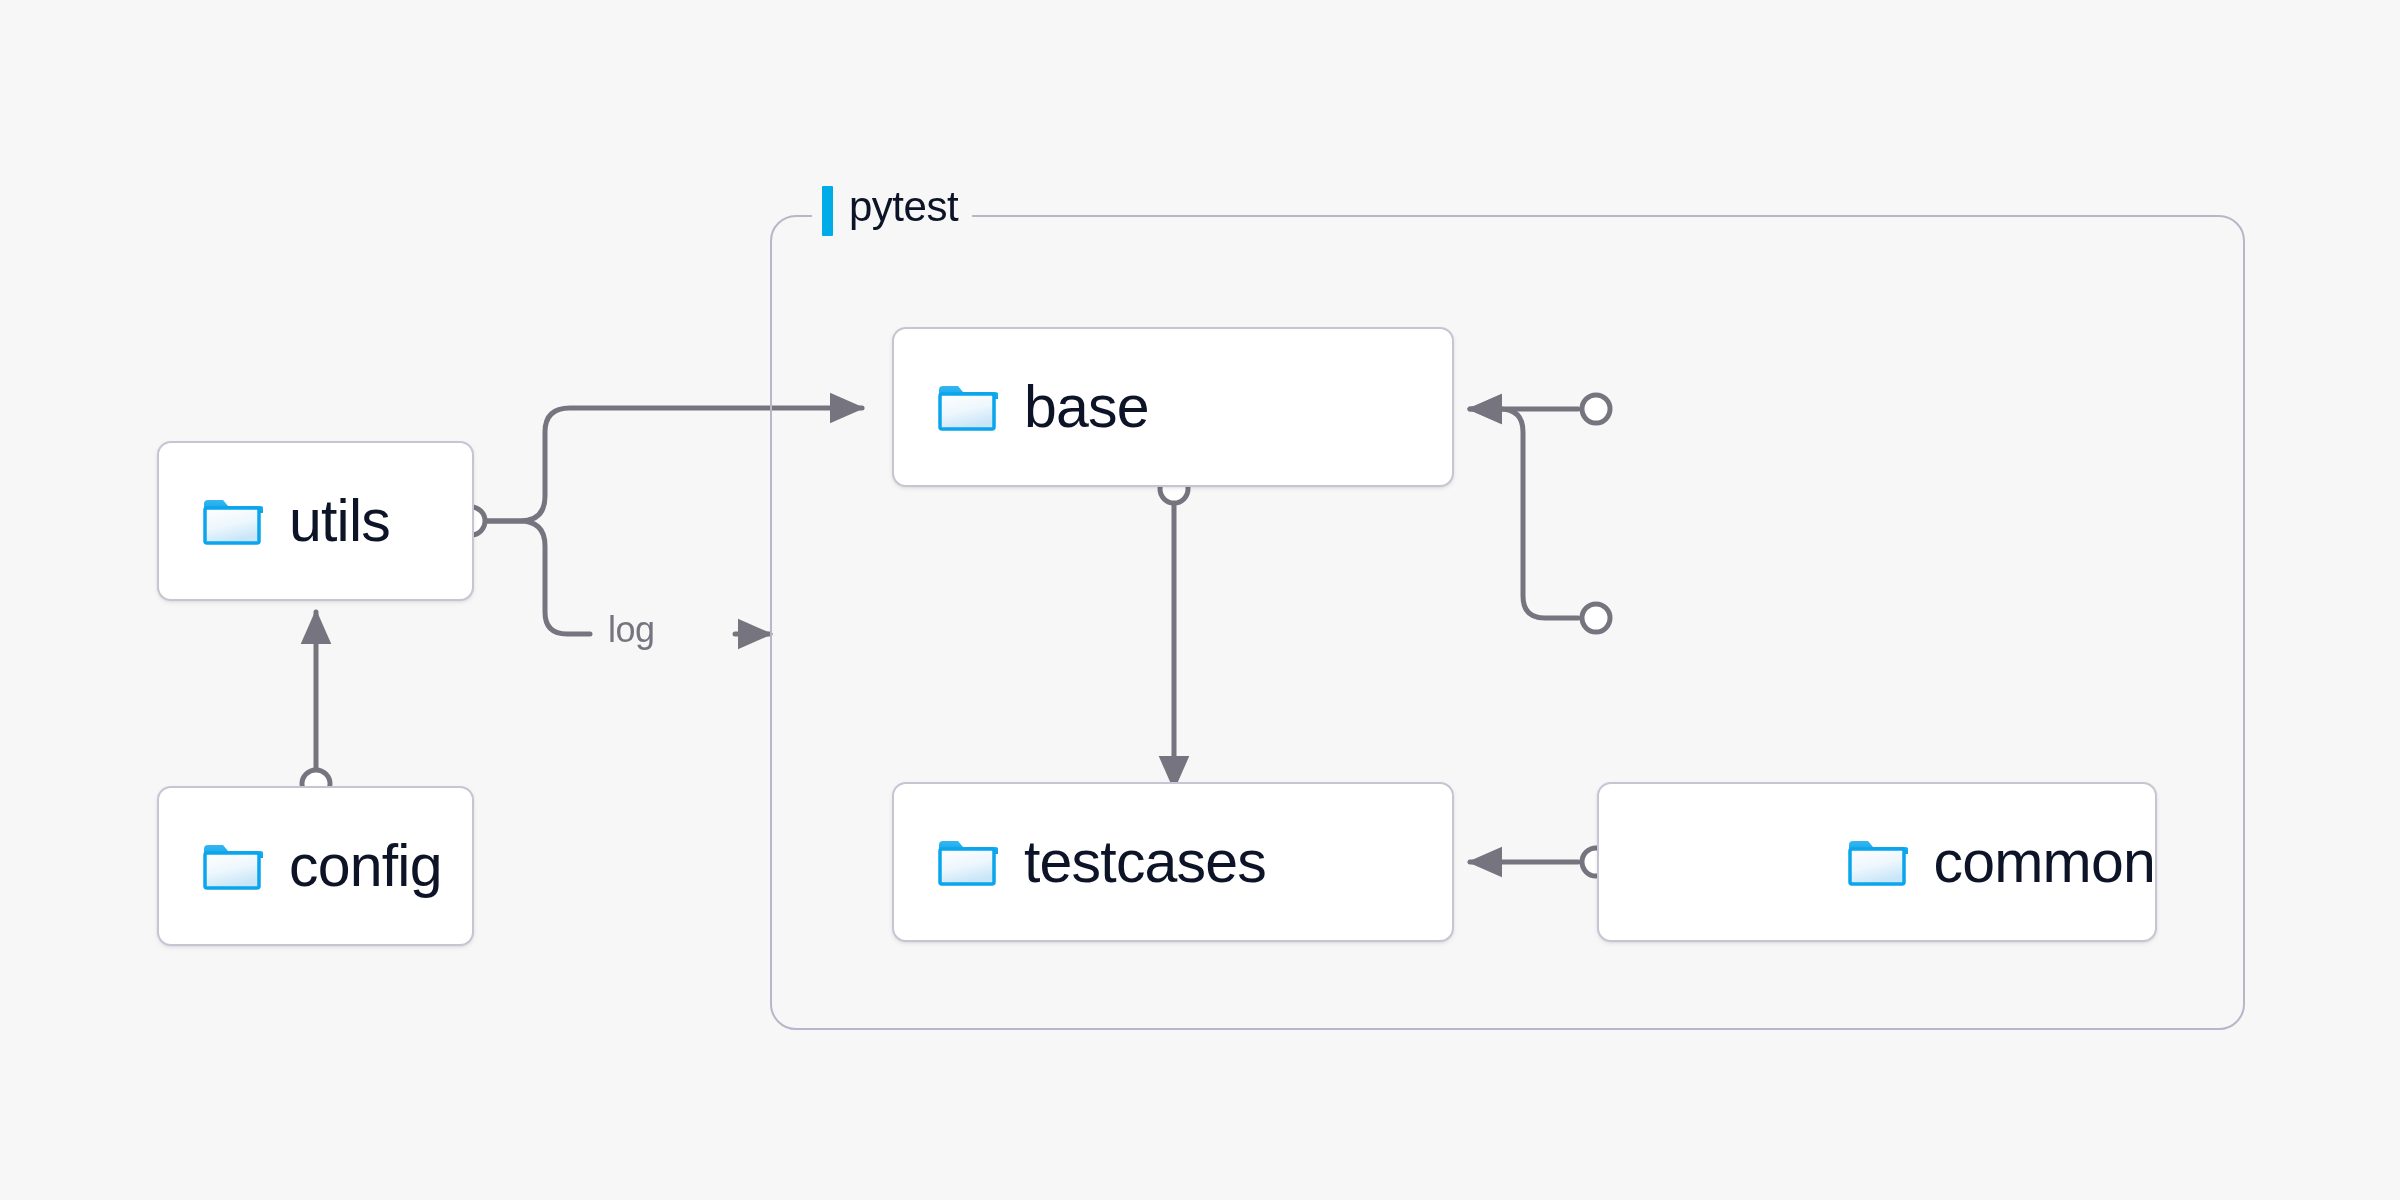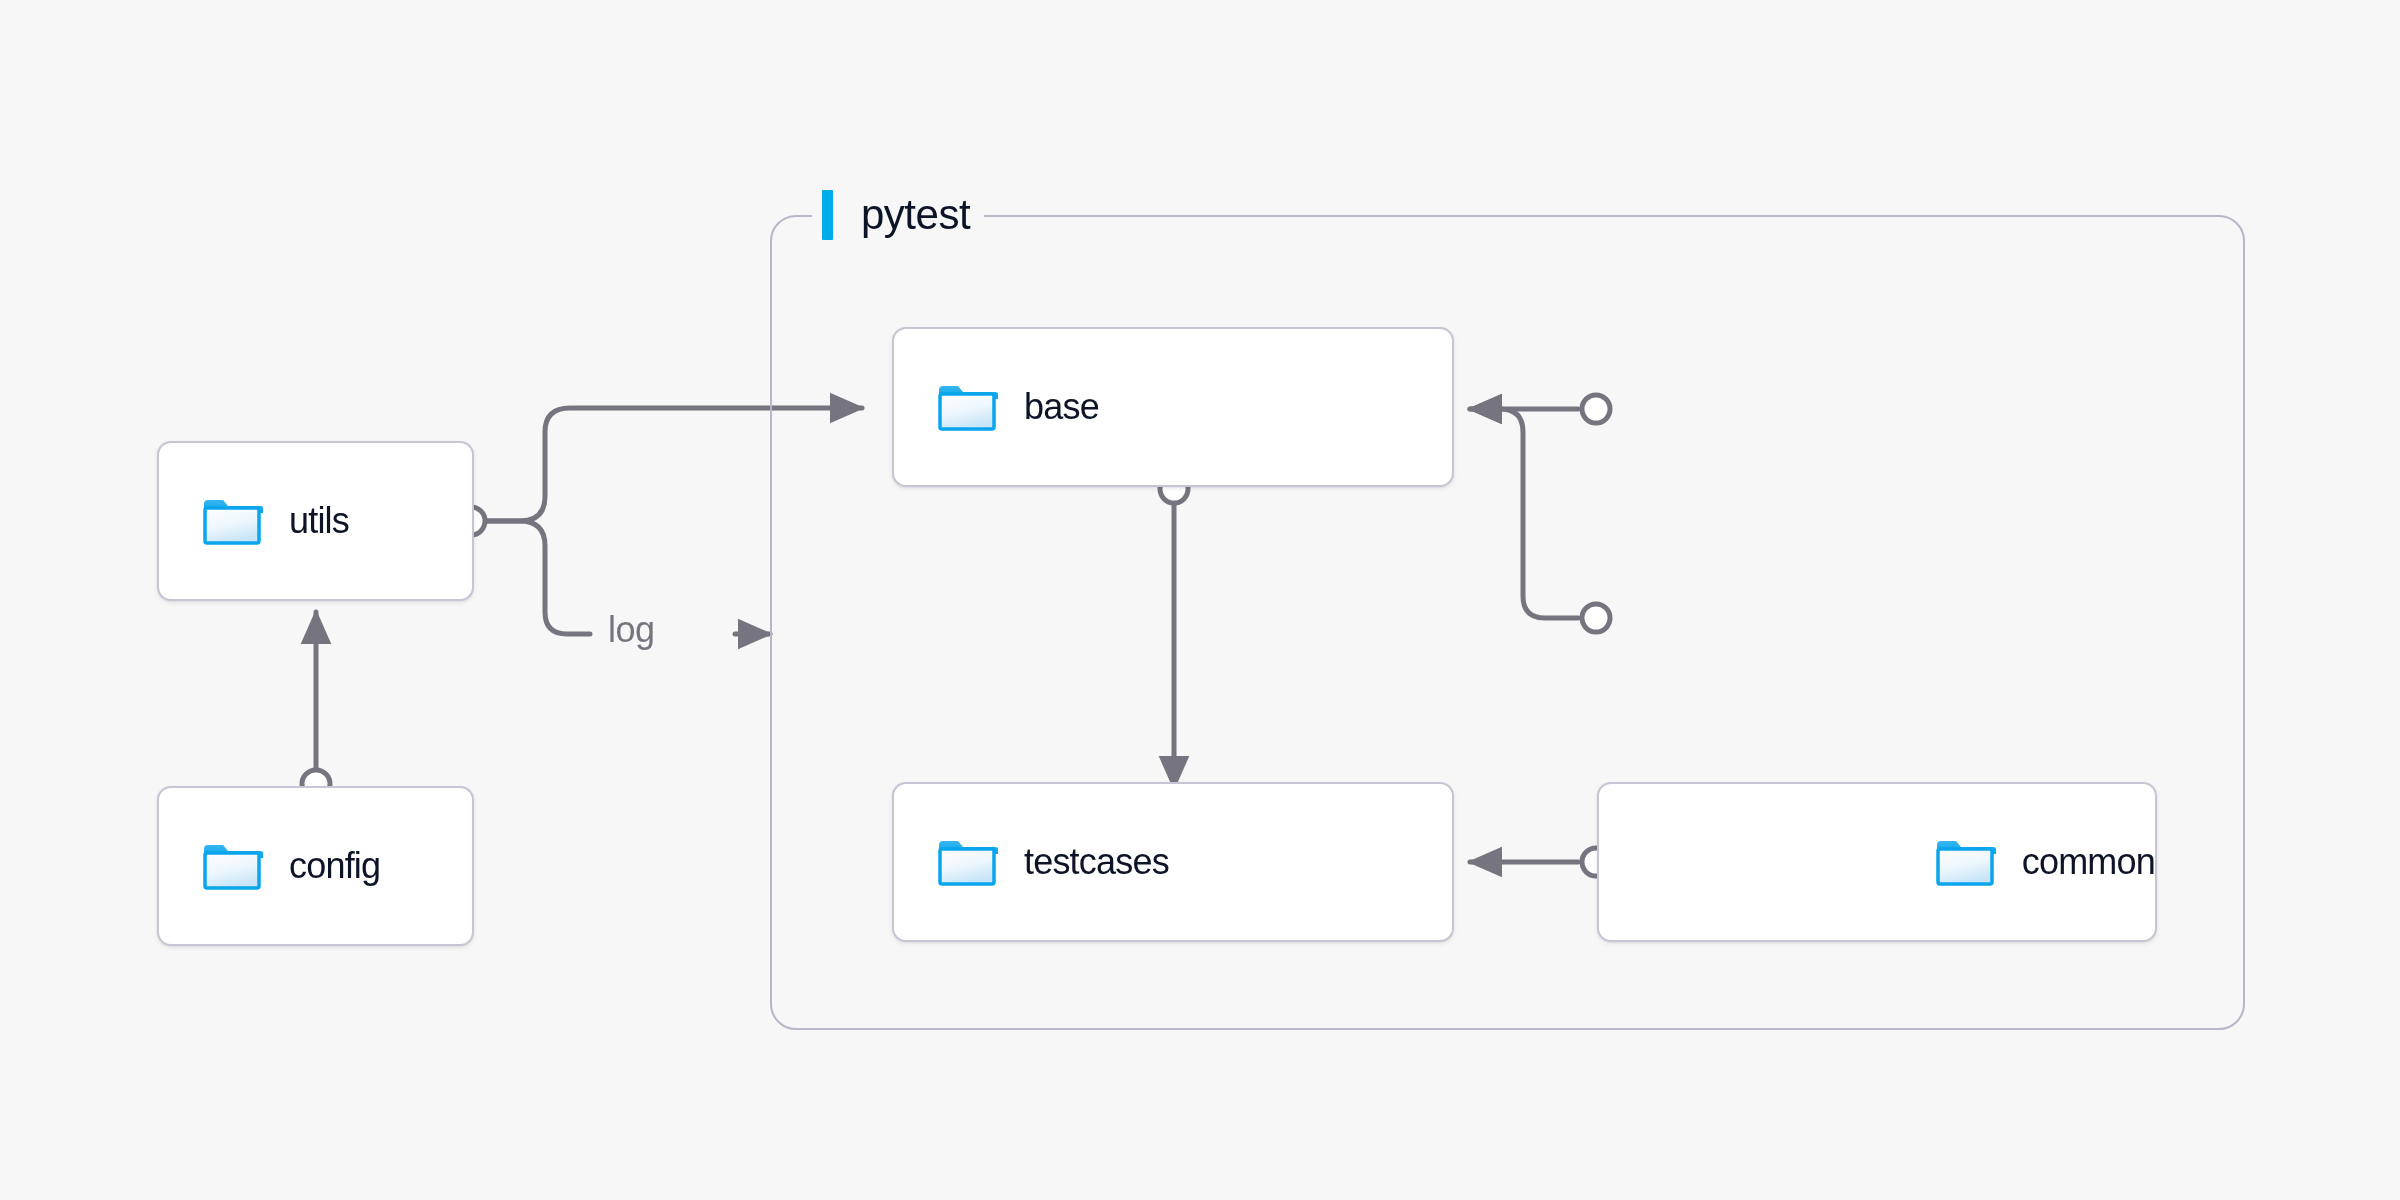--- a/index.html
+++ b/index.html
@@ -19,22 +19,22 @@
   .group-box{
     position:absolute;
     border:2px solid #b8b6c8;
     border-radius:26px;
     background:transparent;
     box-sizing:border-box;
   }
   .group-label{
     position:absolute;
     display:flex;
-    align-items:center;
-    gap:28px;
+    align-items:flex-start;
+    gap:16px;
     background:#f7f7f7;
     padding:0 14px 0 10px;
     height:58px;
   }
   .group-bar{
     width:11px;height:50px;
     border-radius:1px;
     background:#00ace8;
     flex:0 0 auto;
   }
@@ -58,21 +58,21 @@
     box-shadow:0 2px 5px rgba(20,20,45,.07), 0 1px 2px rgba(20,20,45,.05);
   }
   .node-inner{
     display:flex;
     align-items:center;
     gap:26px;
     padding-left:42px;
   }
   .folder-icon{flex:0 0 auto;display:block;}
   .node-label{
-    font-size:36px;
+    font-size:59px;
     color:#0d1427;
     letter-spacing:-0.8px;
     white-space:nowrap;
     line-height:1;
   }
 
   
   .edge-label{
     position:absolute;
     font-size:36px;

